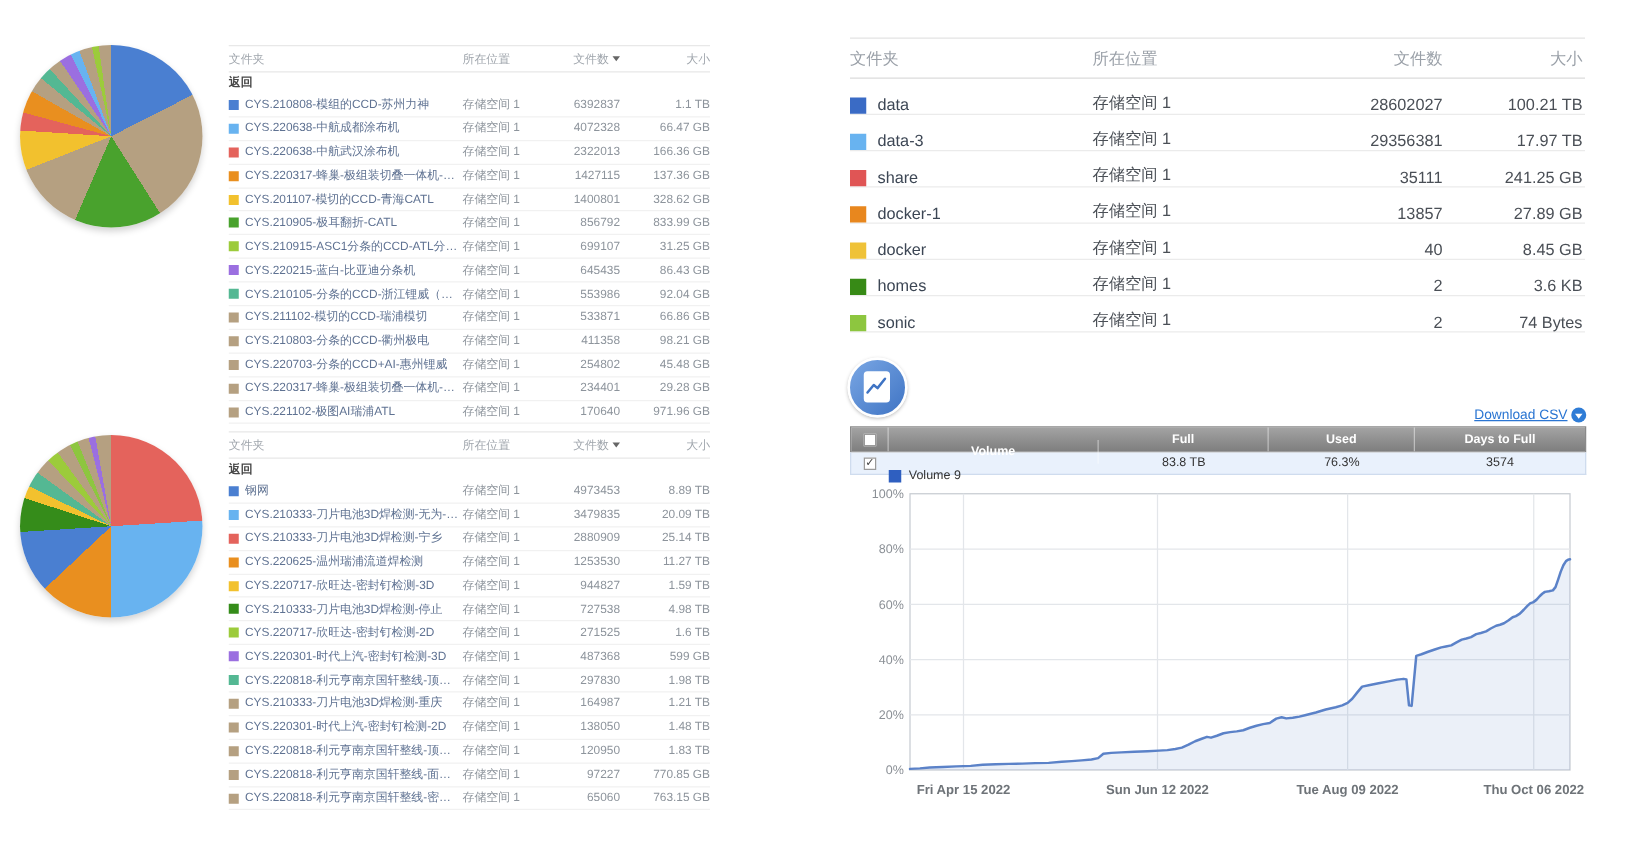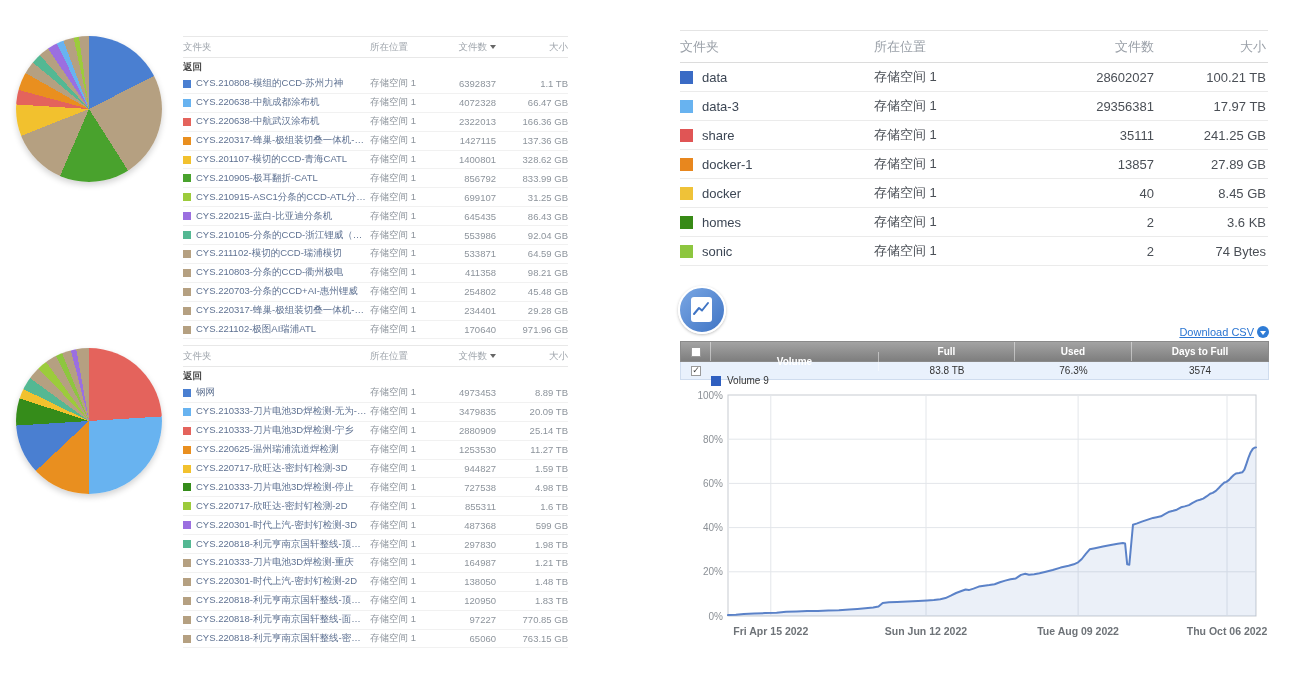--- a/index.html
+++ b/index.html
@@ -22,21 +22,21 @@
   .c-name{flex:1;min-width:0;text-align:left;}
   .c-loc{width:66px;flex:none;text-align:left;}
   .c-count{width:60px;flex:none;text-align:right;display:flex;justify-content:flex-end;align-items:center;}
   .c-size{width:72px;flex:none;text-align:right;}
   .sq{width:8px;height:8px;flex:none;margin-right:5px;}
   .sort-caret{width:0;height:0;border-left:3.5px solid transparent;border-right:3.5px solid transparent;border-top:4px solid #666;margin-left:3px;display:inline-block;}
 
   
   .rtable{position:absolute;left:680px;top:30px;width:588px;font-size:13px;}
   .rt-head{display:flex;align-items:center;height:31px;border-top:1px solid #e4e4e4;border-bottom:1px solid #dcdcdc;color:#9aa0a8;}
-  .rt-row{display:flex;align-items:center;height:28px;border-bottom:1px solid #ebebeb;}
+  .rt-row{display:flex;align-items:flex-end;height:28px;border-bottom:1px solid #ebebeb;}
   .rt-row .r-name{color:#3c4654;}
   .rt-row .r-loc,.rt-row .r-count,.rt-row .r-size{color:#4a4f56;}
   .r-name{flex:1;min-width:0;}
   .r-loc{width:165px;flex:none;}
   .r-count{width:115px;flex:none;text-align:right;}
   .r-size{width:112px;flex:none;text-align:right;padding-right:2px;}
   .rsq{width:13px;height:13px;flex:none;margin-right:9px;}
 
   
   .vu-icon{position:absolute;left:678px;top:286px;width:44px;height:44px;border-radius:50%;
@@ -146,21 +146,21 @@
         <span class="c-name">CYS.210105-分条的CCD-浙江锂威（兰溪）</span>
         <span class="c-loc">存储空间 1</span>
         <span class="c-count">553986</span>
         <span class="c-size">92.04 GB</span>
       </div>
       <div class="ft-row">
         <span class="sq" style="background: rgb(181, 160, 129);"></span>
         <span class="c-name">CYS.211102-模切的CCD-瑞浦模切</span>
         <span class="c-loc">存储空间 1</span>
         <span class="c-count">533871</span>
-        <span class="c-size">64.59 GB</span>
+        <span class="c-size">66.86 GB</span>
       </div>
       <div class="ft-row">
         <span class="sq" style="background: rgb(181, 160, 129);"></span>
         <span class="c-name">CYS.210803-分条的CCD-衢州极电</span>
         <span class="c-loc">存储空间 1</span>
         <span class="c-count">411358</span>
         <span class="c-size">98.21 GB</span>
       </div>
       <div class="ft-row">
         <span class="sq" style="background: rgb(181, 160, 129);"></span>
@@ -235,21 +235,21 @@
         <span class="sq" style="background: rgb(53, 140, 26);"></span>
         <span class="c-name">CYS.210333-刀片电池3D焊检测-停止</span>
         <span class="c-loc">存储空间 1</span>
         <span class="c-count">727538</span>
         <span class="c-size">4.98 TB</span>
       </div>
       <div class="ft-row">
         <span class="sq" style="background: rgb(156, 203, 59);"></span>
         <span class="c-name">CYS.220717-欣旺达-密封钉检测-2D</span>
         <span class="c-loc">存储空间 1</span>
-        <span class="c-count">855311</span>
+        <span class="c-count">271525</span>
         <span class="c-size">1.6 TB</span>
       </div>
       <div class="ft-row">
         <span class="sq" style="background: rgb(155, 111, 224);"></span>
         <span class="c-name">CYS.220301-时代上汽-密封钉检测-3D</span>
         <span class="c-loc">存储空间 1</span>
         <span class="c-count">487368</span>
         <span class="c-size">599 GB</span>
       </div>
       <div class="ft-row">

